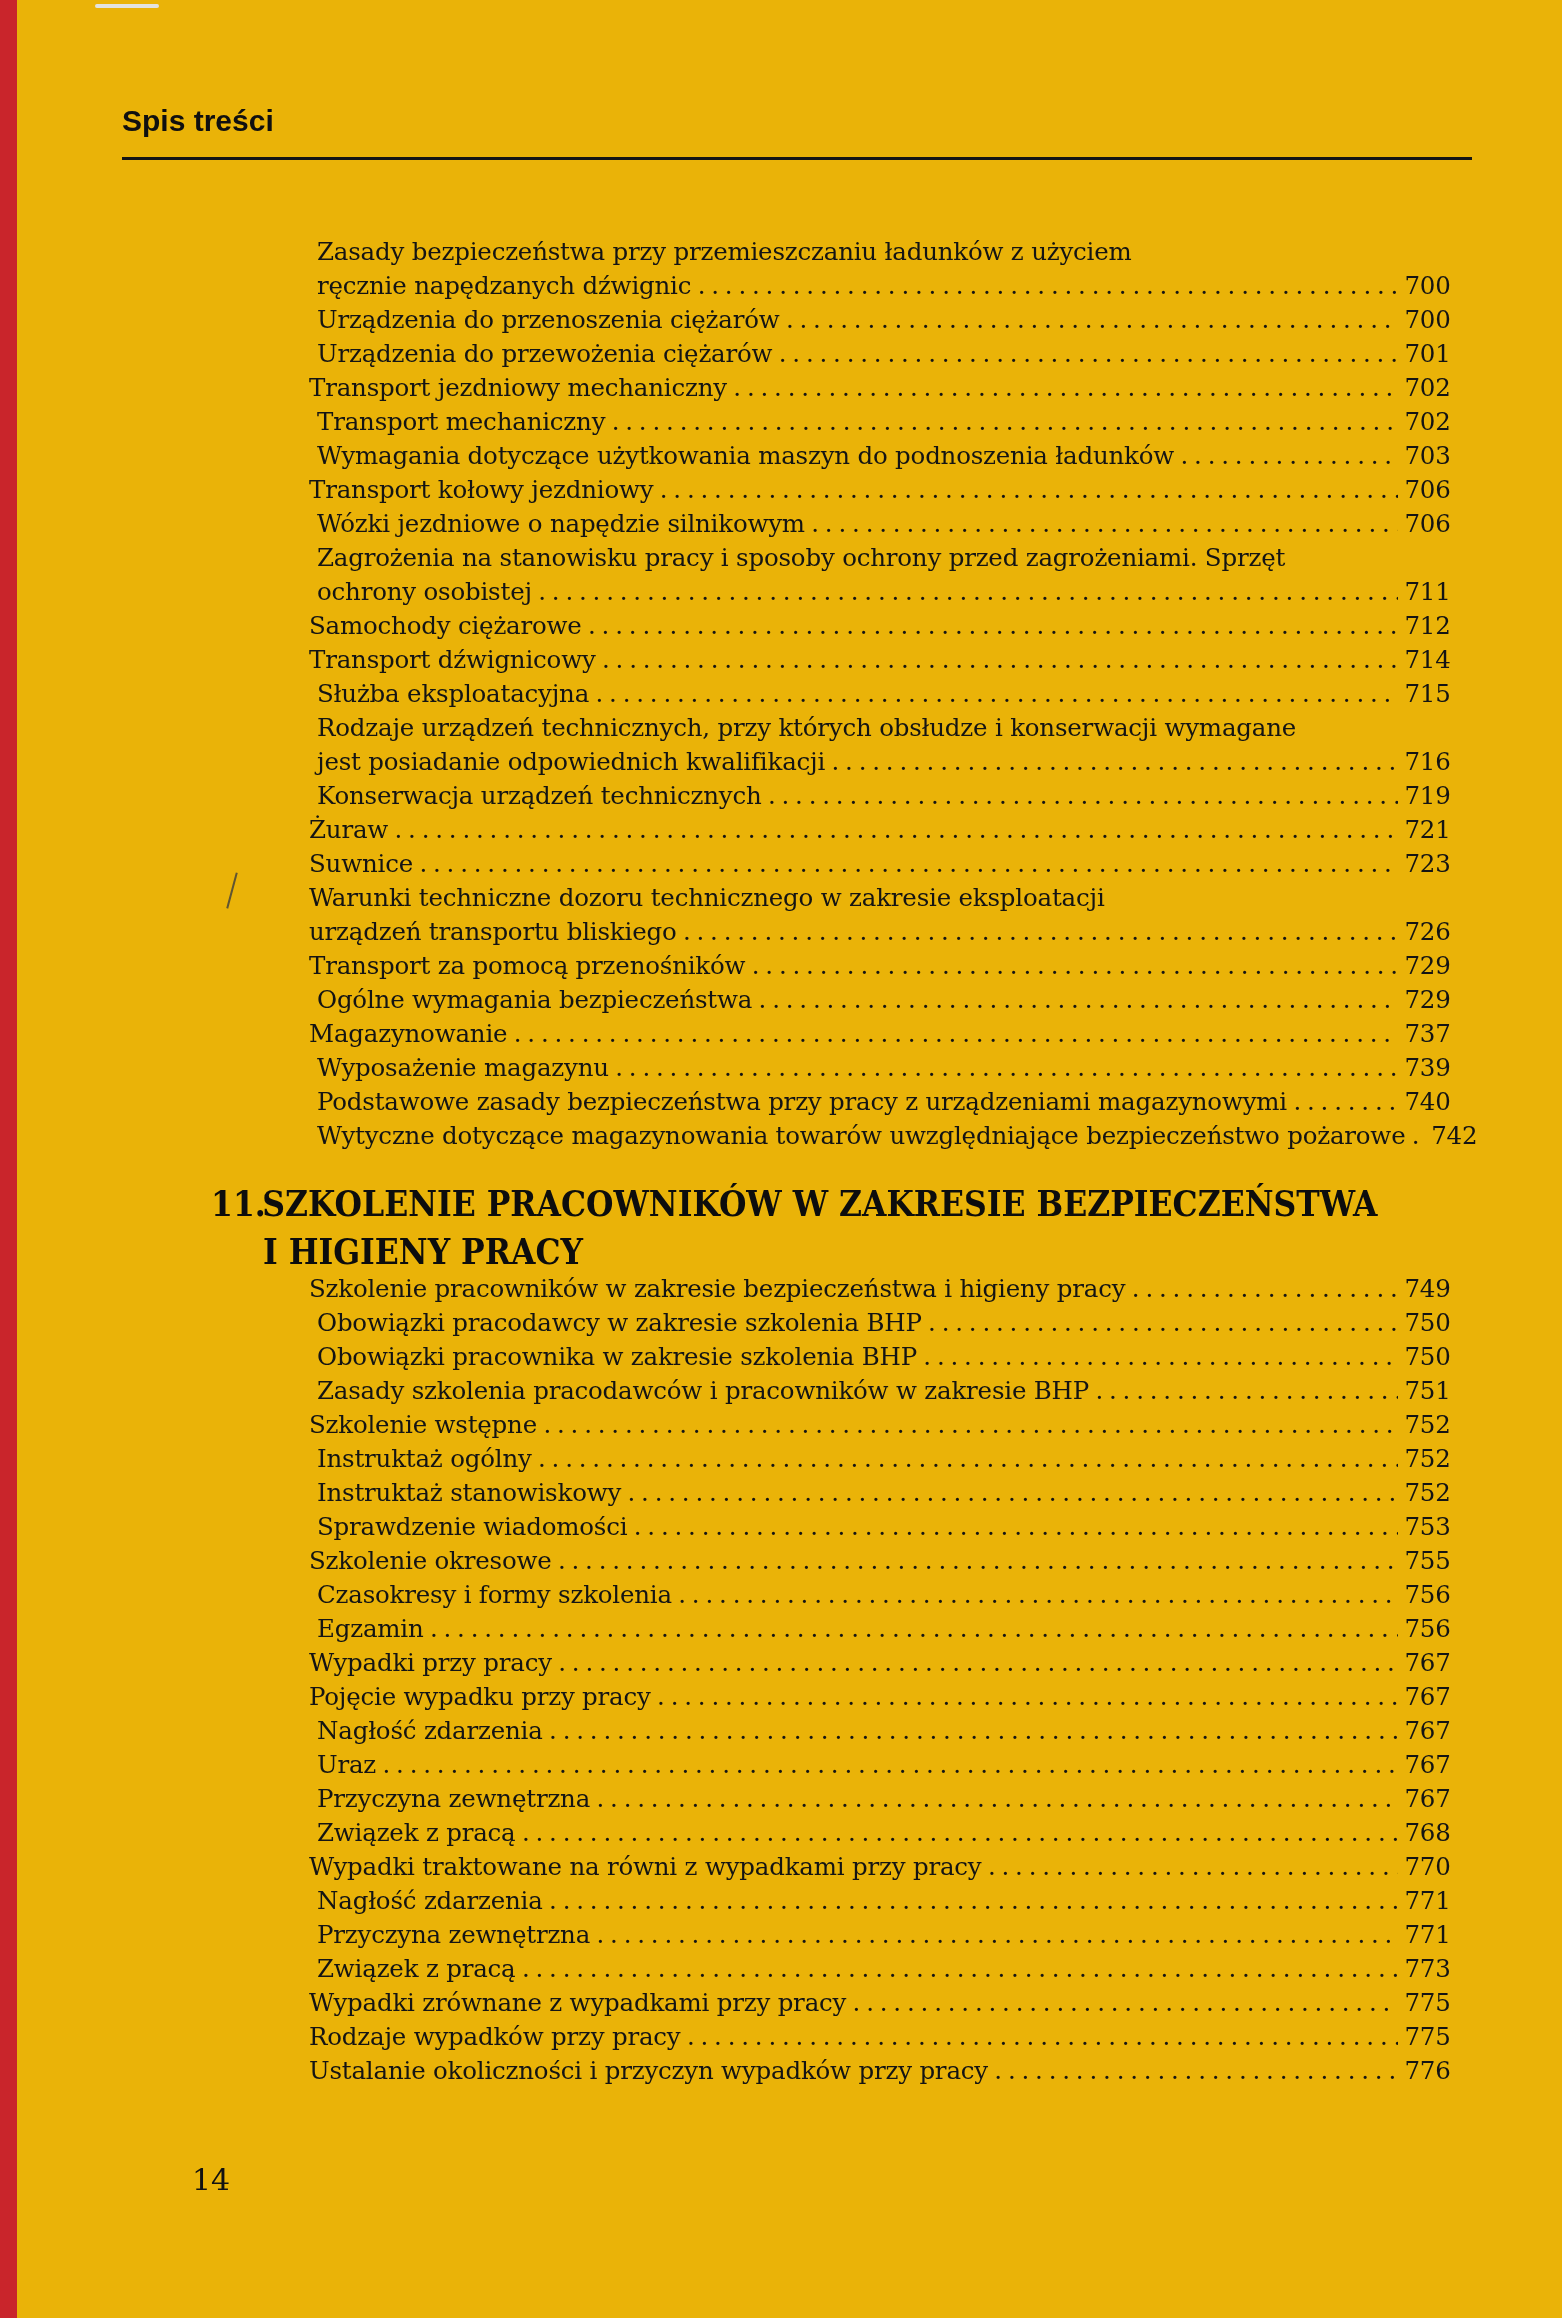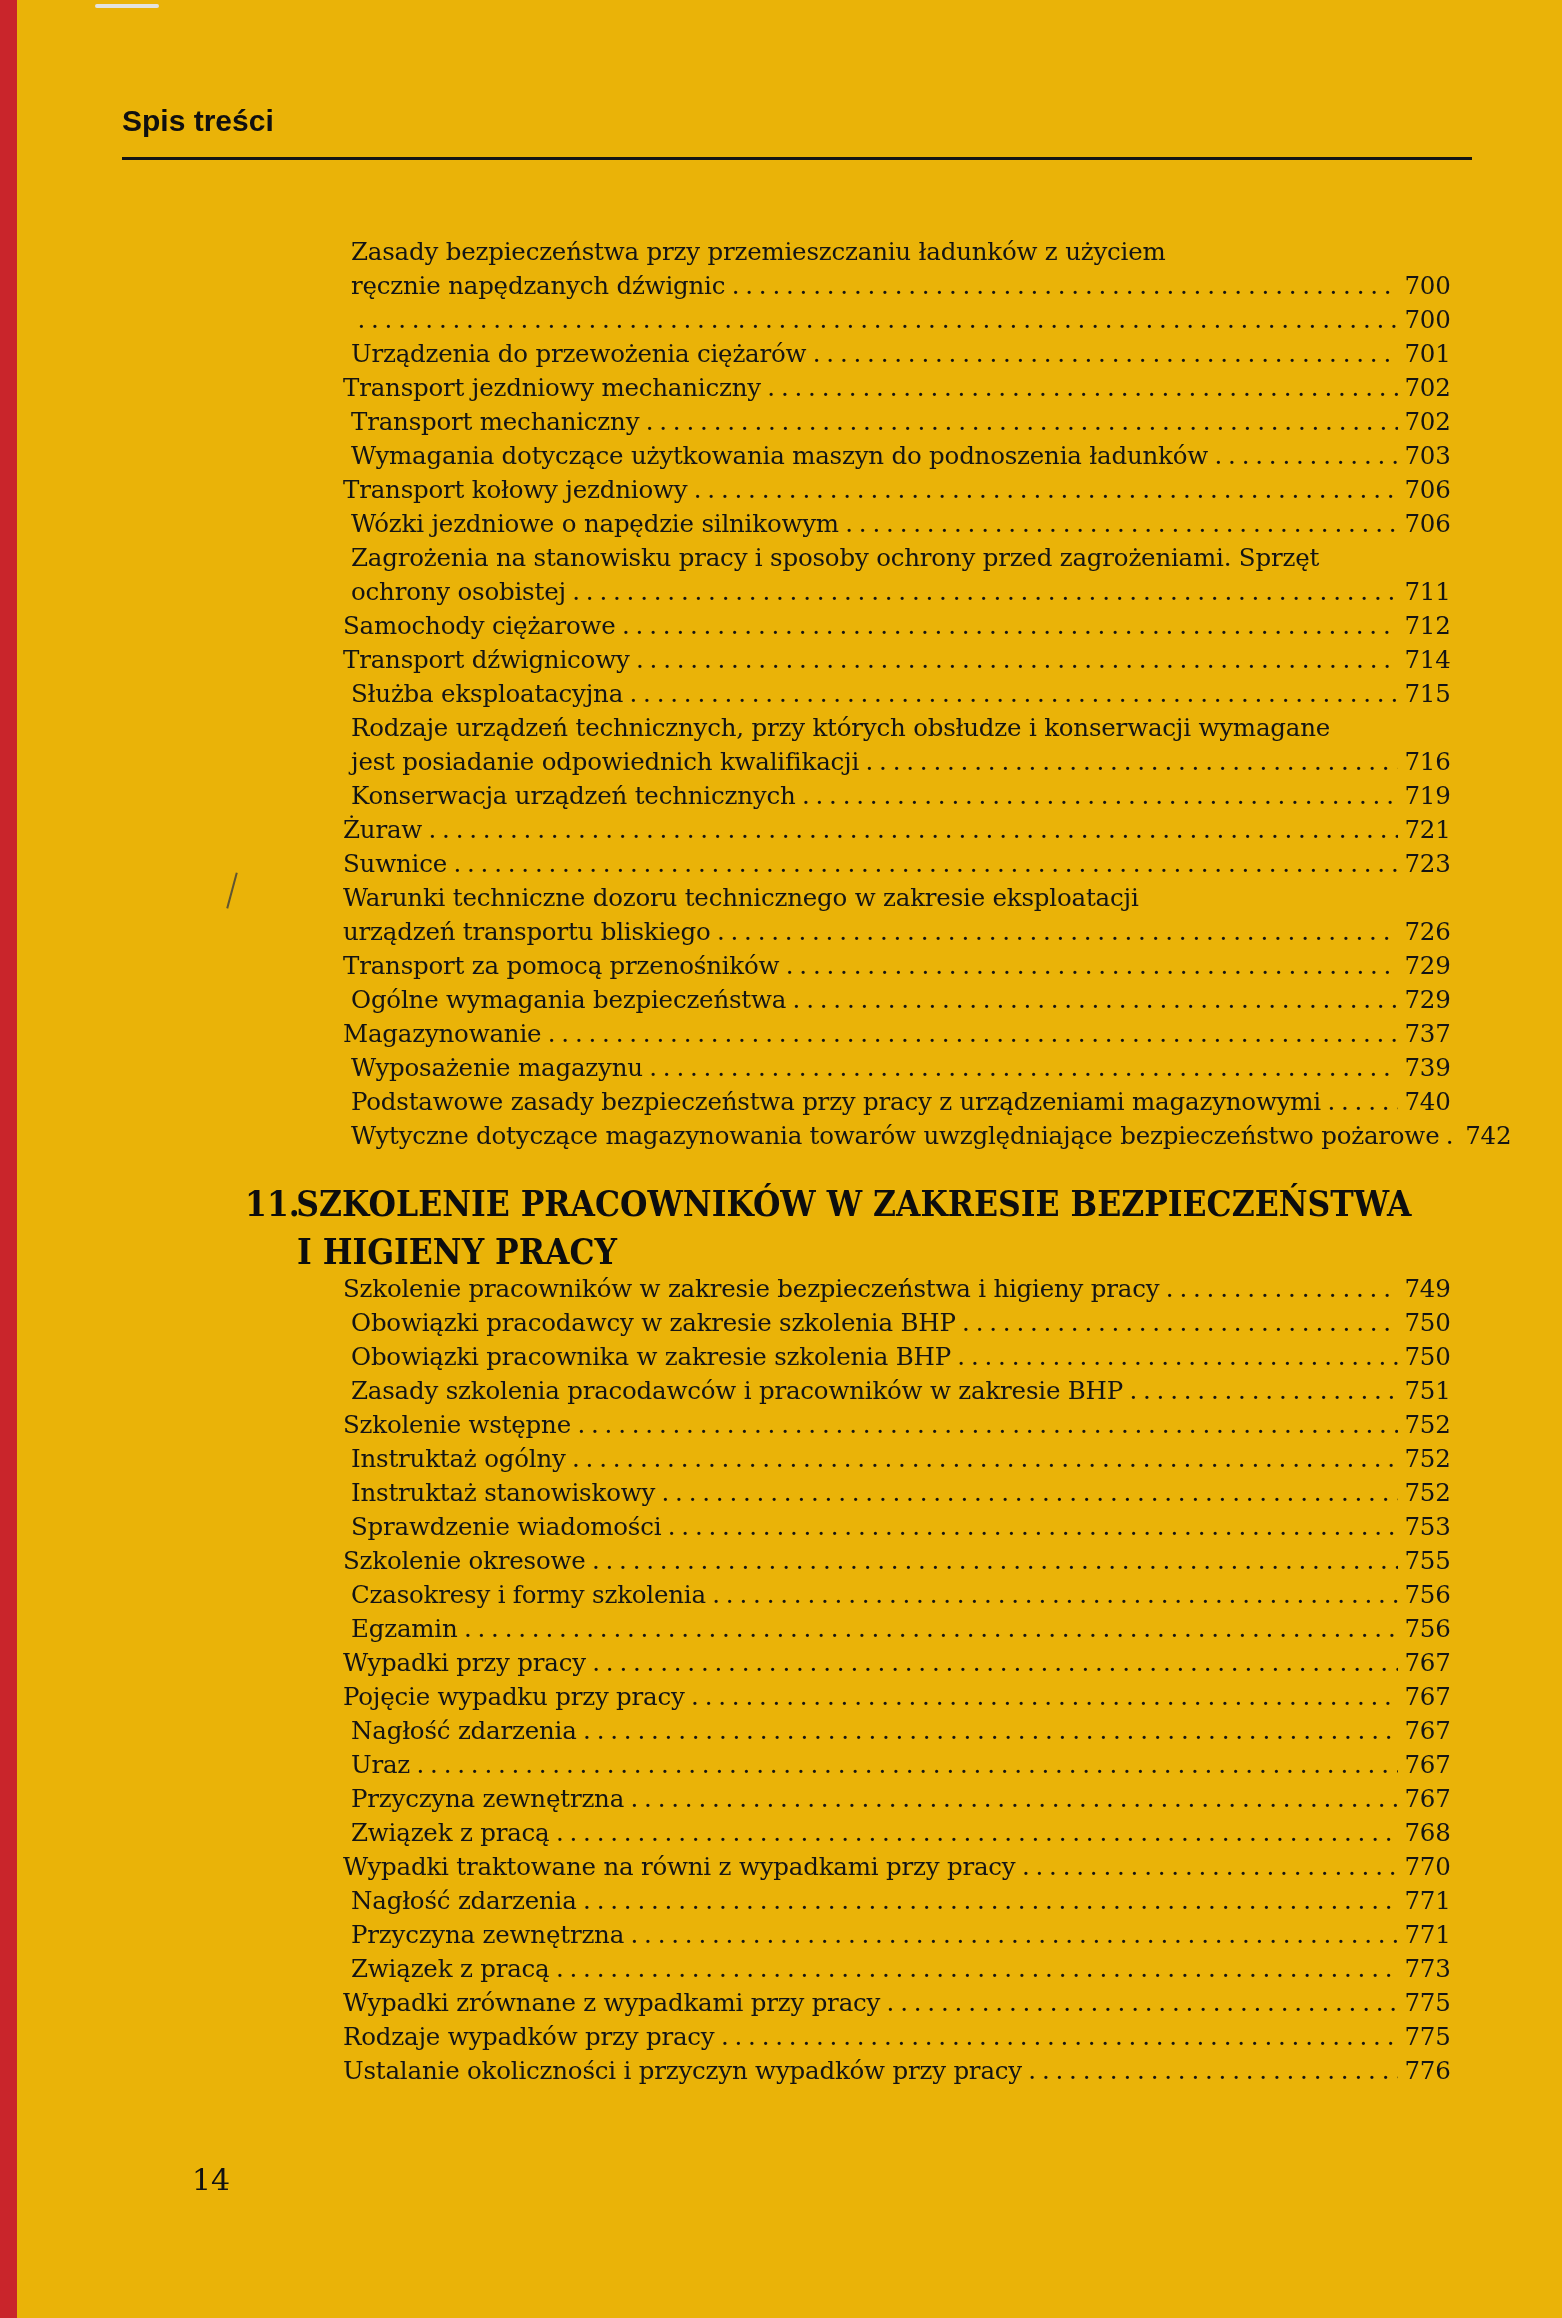--- a/index.html
+++ b/index.html
@@ -24,21 +24,21 @@
   .page-title {
     position:absolute; left:122px; top:106px;
     font:bold 30px/1 "Liberation Sans", sans-serif;
     color:#101010;
   }
   .title-rule {
     position:absolute; left:122px; top:157px;
     width:1350px; height:2.6px; background:#151515;
   }
   #toc-rows {
-    position:absolute; top:235px; left:0; right:106px;padding-left:34px;
+    position:absolute; top:235px; left:0; right:106px;
   }
   .row {
     display:flex; align-items:baseline;
     height:34px;
     font:24.5px/34px "DejaVu Serif", serif;
     letter-spacing:-0.2px;
     white-space:nowrap;
   }
   .lvl1 { padding-left:261px;margin-left:48px; }
   .lvl2 { padding-left:317px; }
@@ -96,20 +96,21 @@
   <div id="toc-rows">
       <div class="row lvl2">
         <span class="t">Zasady bezpieczeństwa przy przemieszczaniu ładunków z użyciem</span>
       </div>
       <div class="row lvl2">
         <span class="t">ręcznie napędzanych dźwignic</span>
         <span class="leader">................................................................................................................................................................</span>
         <span class="pg">700</span>
       </div>
       <div class="row lvl2">
+        <span class="t">Urządzenia do przenoszenia ciężarów</span>
         <span class="leader">................................................................................................................................................................</span>
         <span class="pg">700</span>
       </div>
       <div class="row lvl2">
         <span class="t">Urządzenia do przewożenia ciężarów</span>
         <span class="leader">................................................................................................................................................................</span>
         <span class="pg">701</span>
       </div>
       <div class="row lvl1">
         <span class="t">Transport jezdniowy mechaniczny</span>

